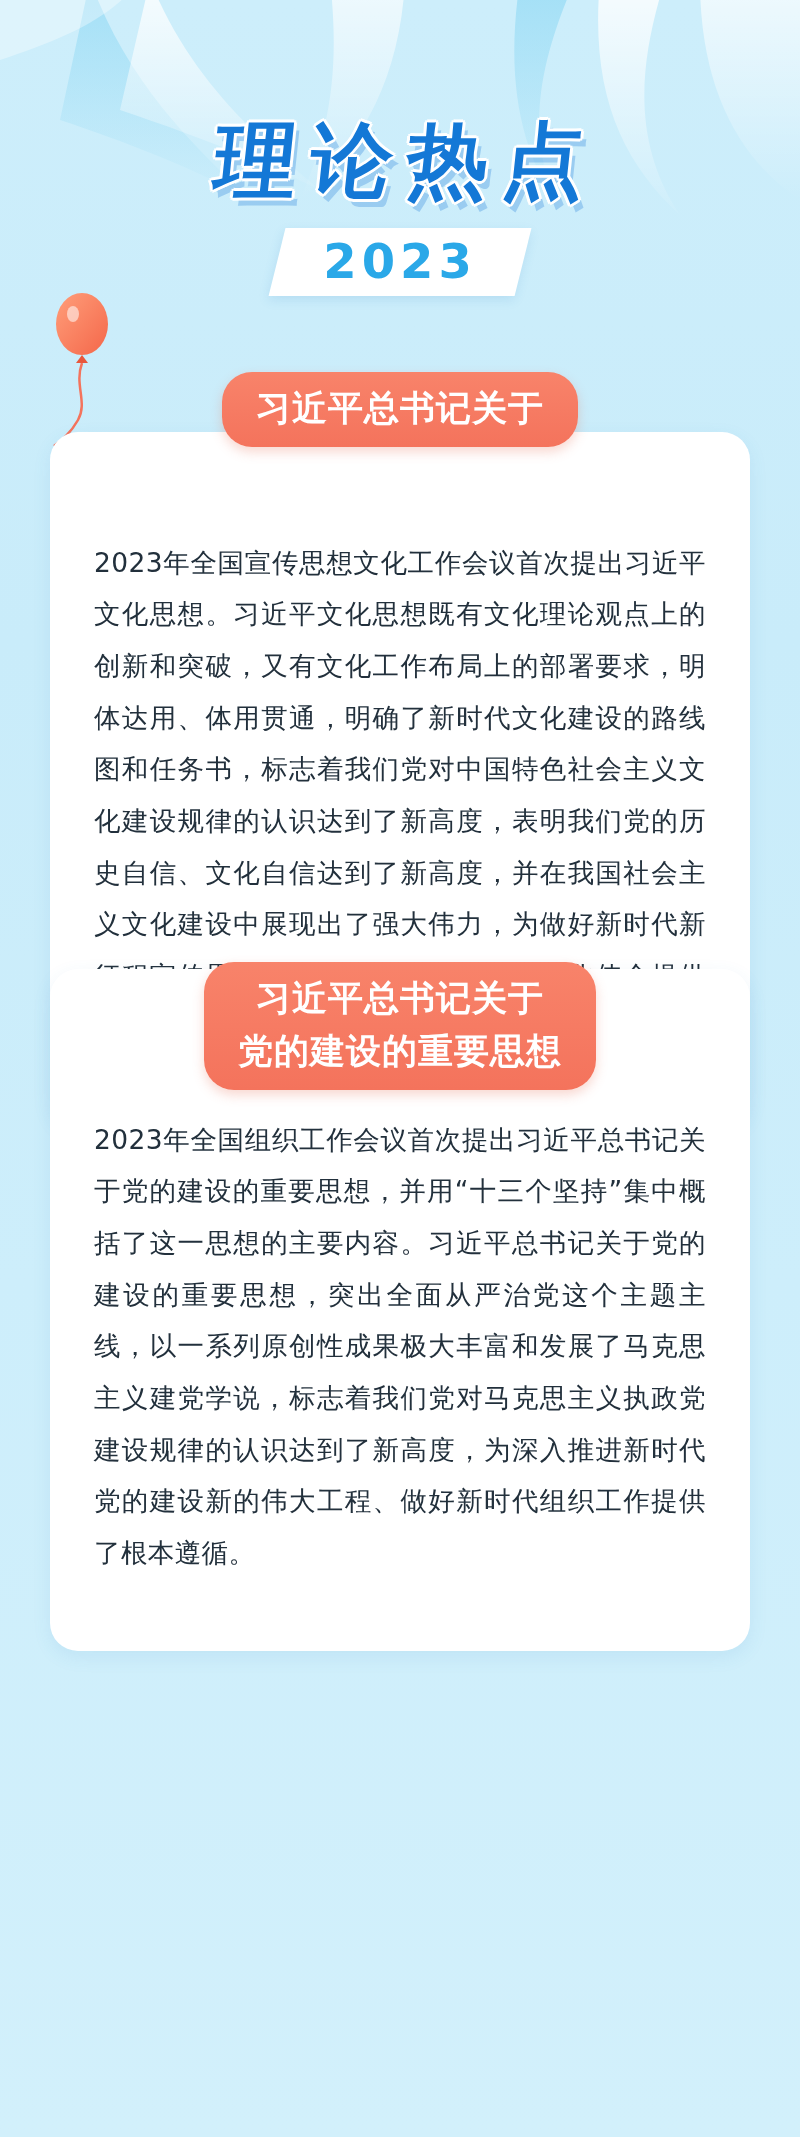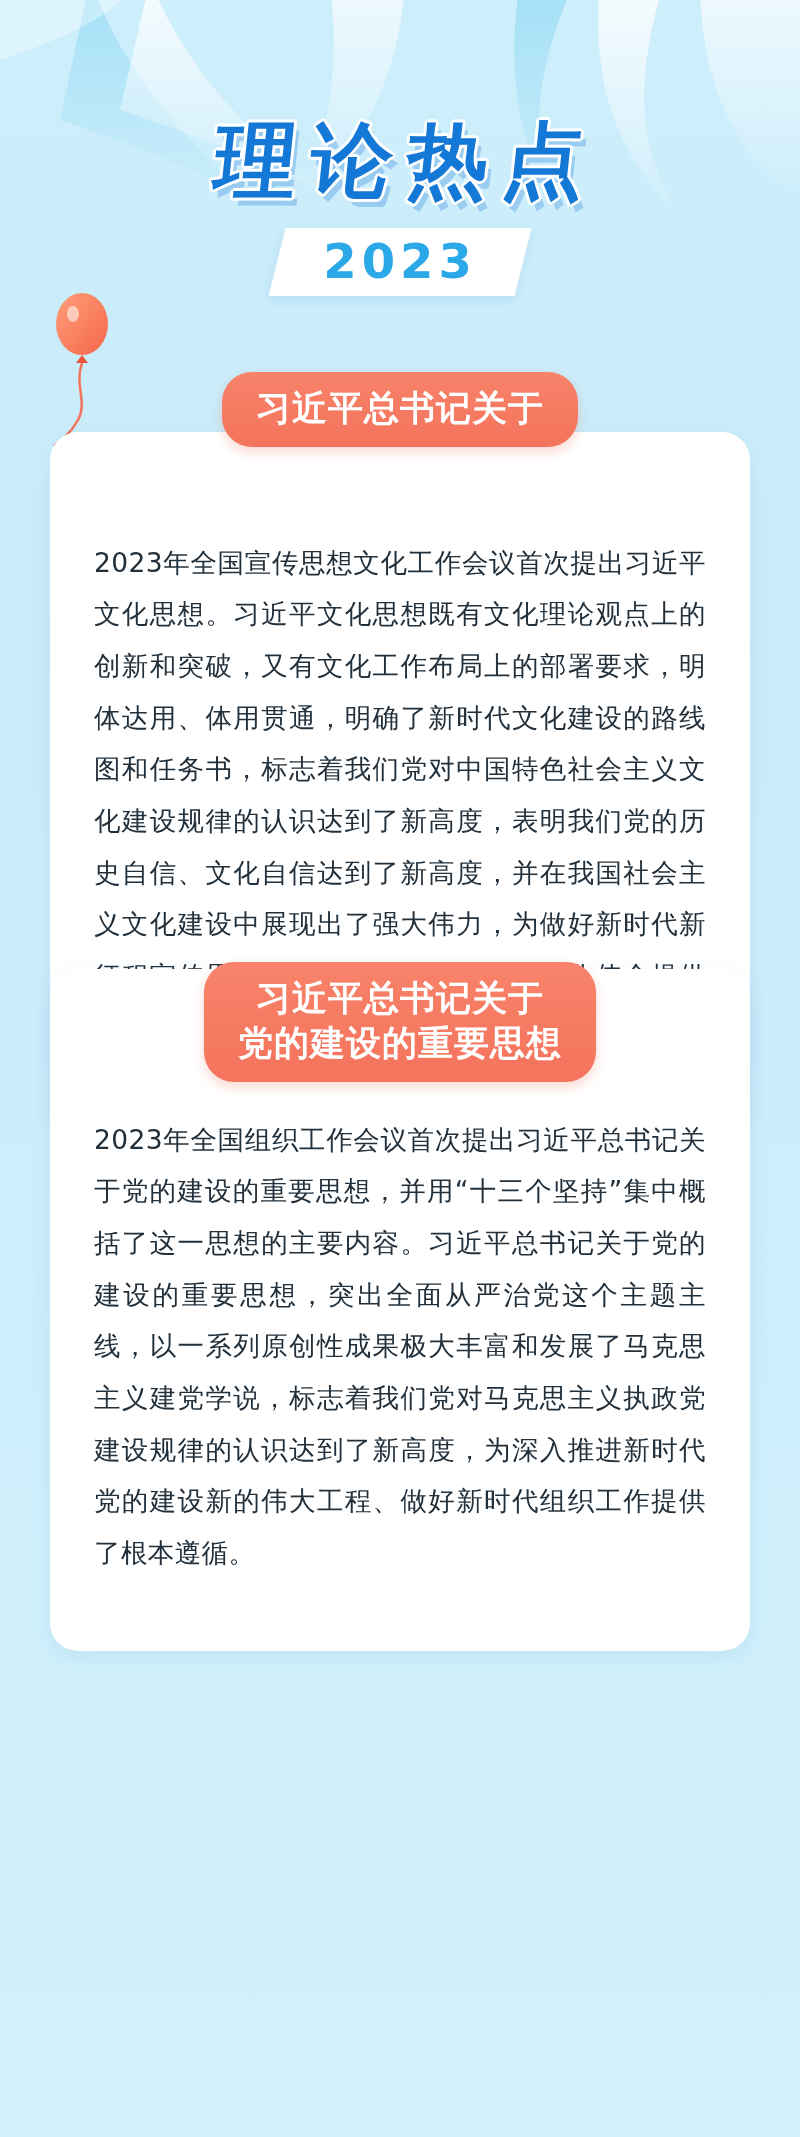--- a/index.html
+++ b/index.html
@@ -116,21 +116,21 @@
   }
   .pill-text {
     display: block;
     font-family: "DejaVu Sans", sans-serif;
     font-size: 35px;
     font-weight: bold;
     color: #ffffff;
     line-height: 1.28;
     letter-spacing: 1px;
   }
-  .pill-text + .pill-text { margin-top: 0; }
+  .pill-text + .pill-text { margin-top: 8px; }
 
   #card1 { top: 432px; }
   #pill1 { top: 372px; }
   #card2 { top: 969px; }
   #pill2 { top: 962px; }
   #card2 .card-inner { padding-top: 118px; }
 </style>
 </head>
 <body>
 

